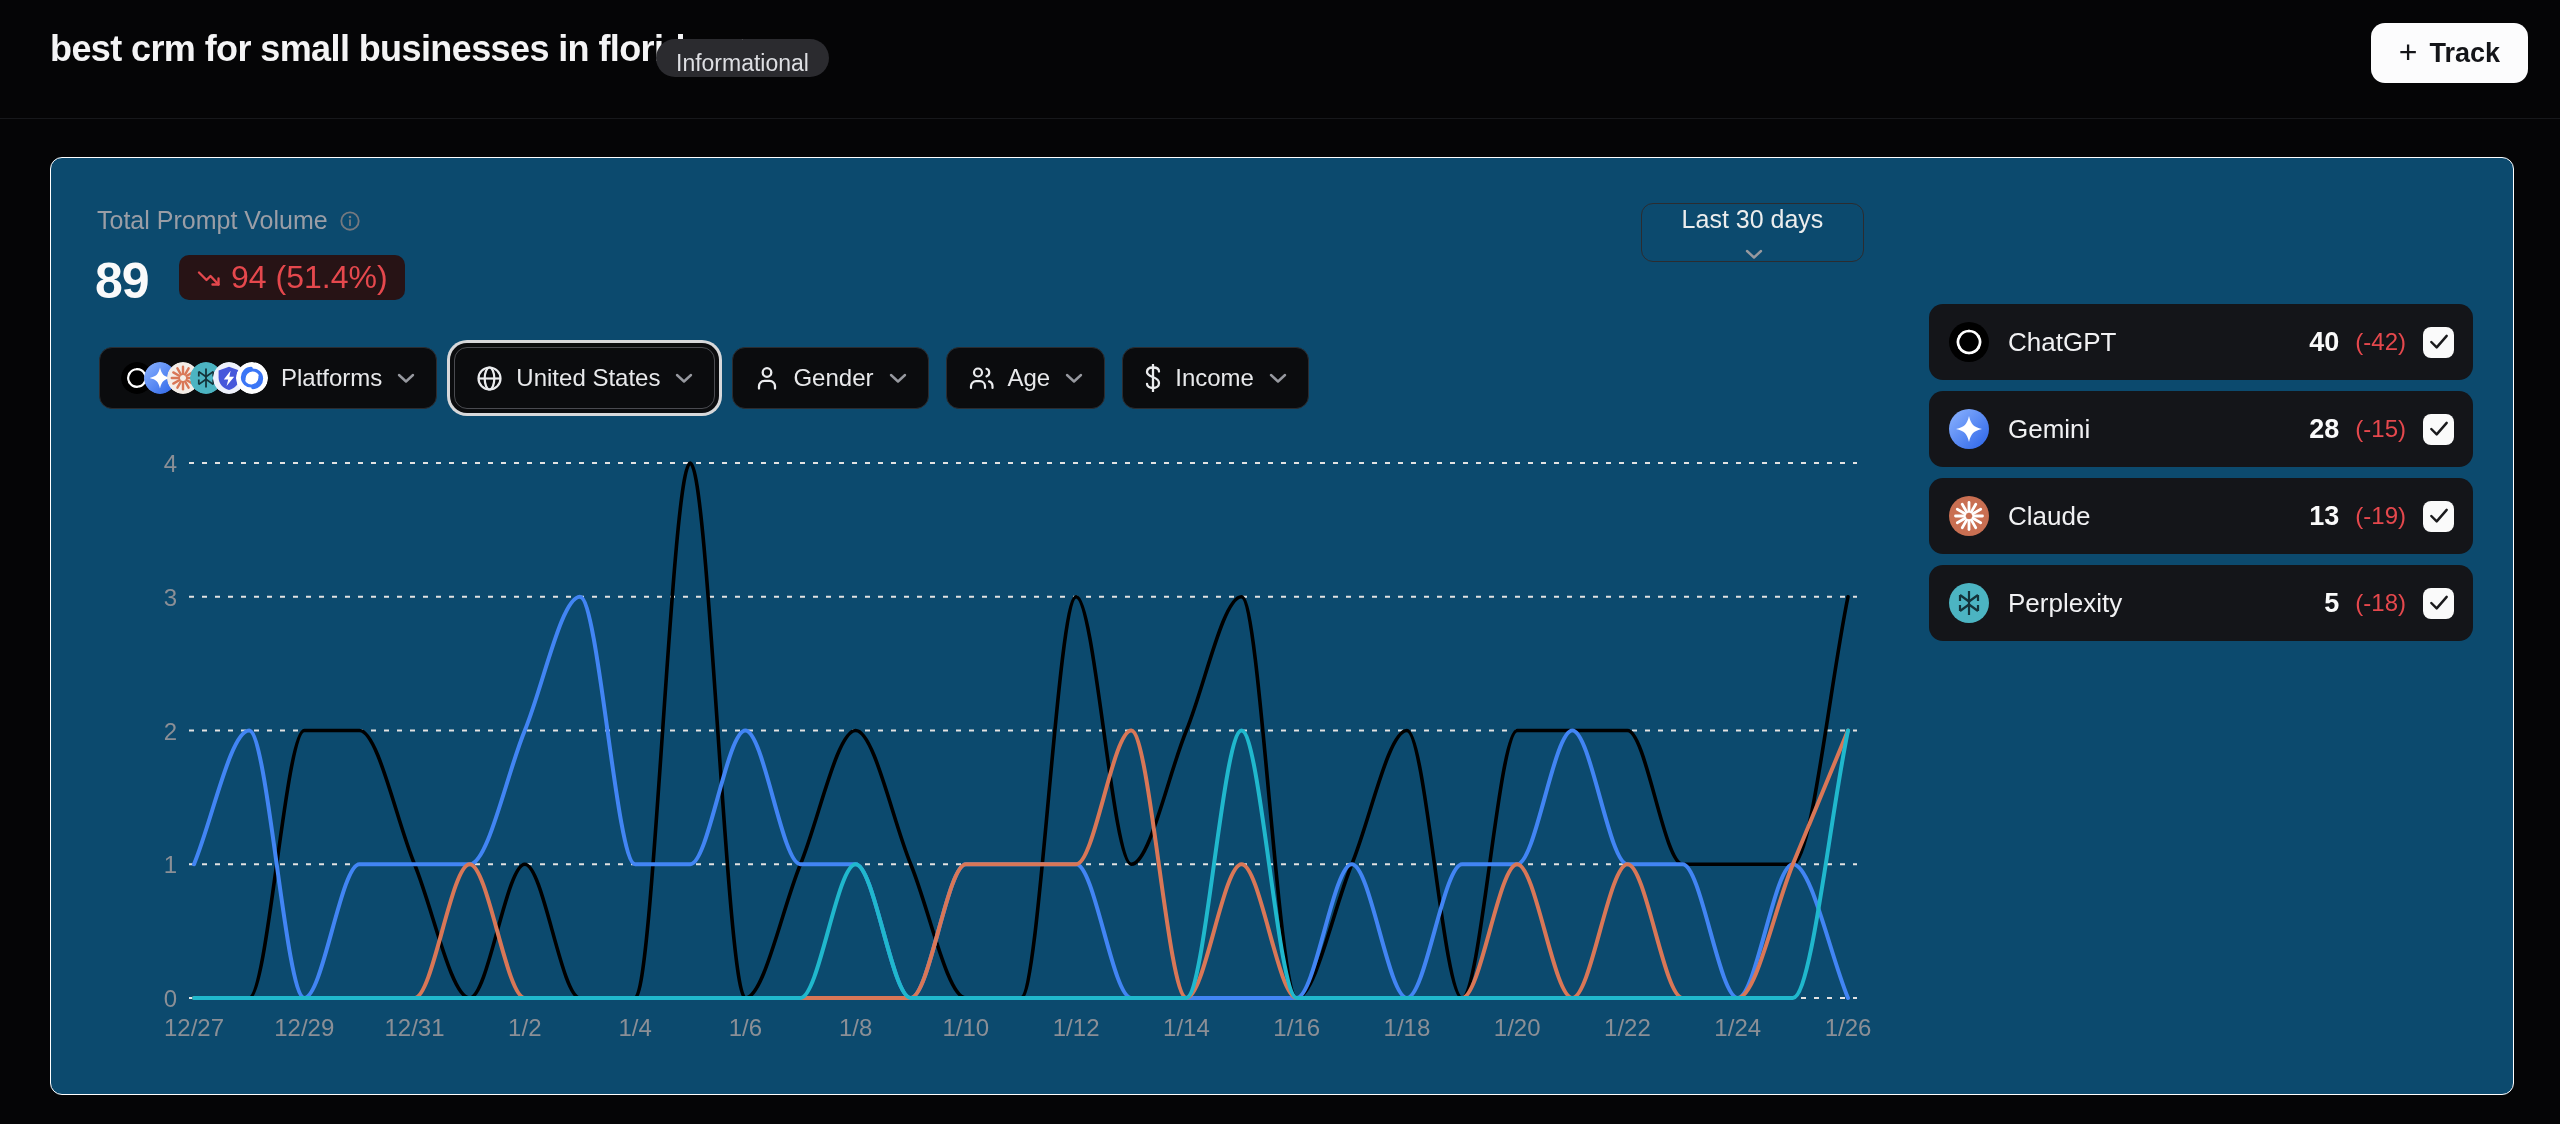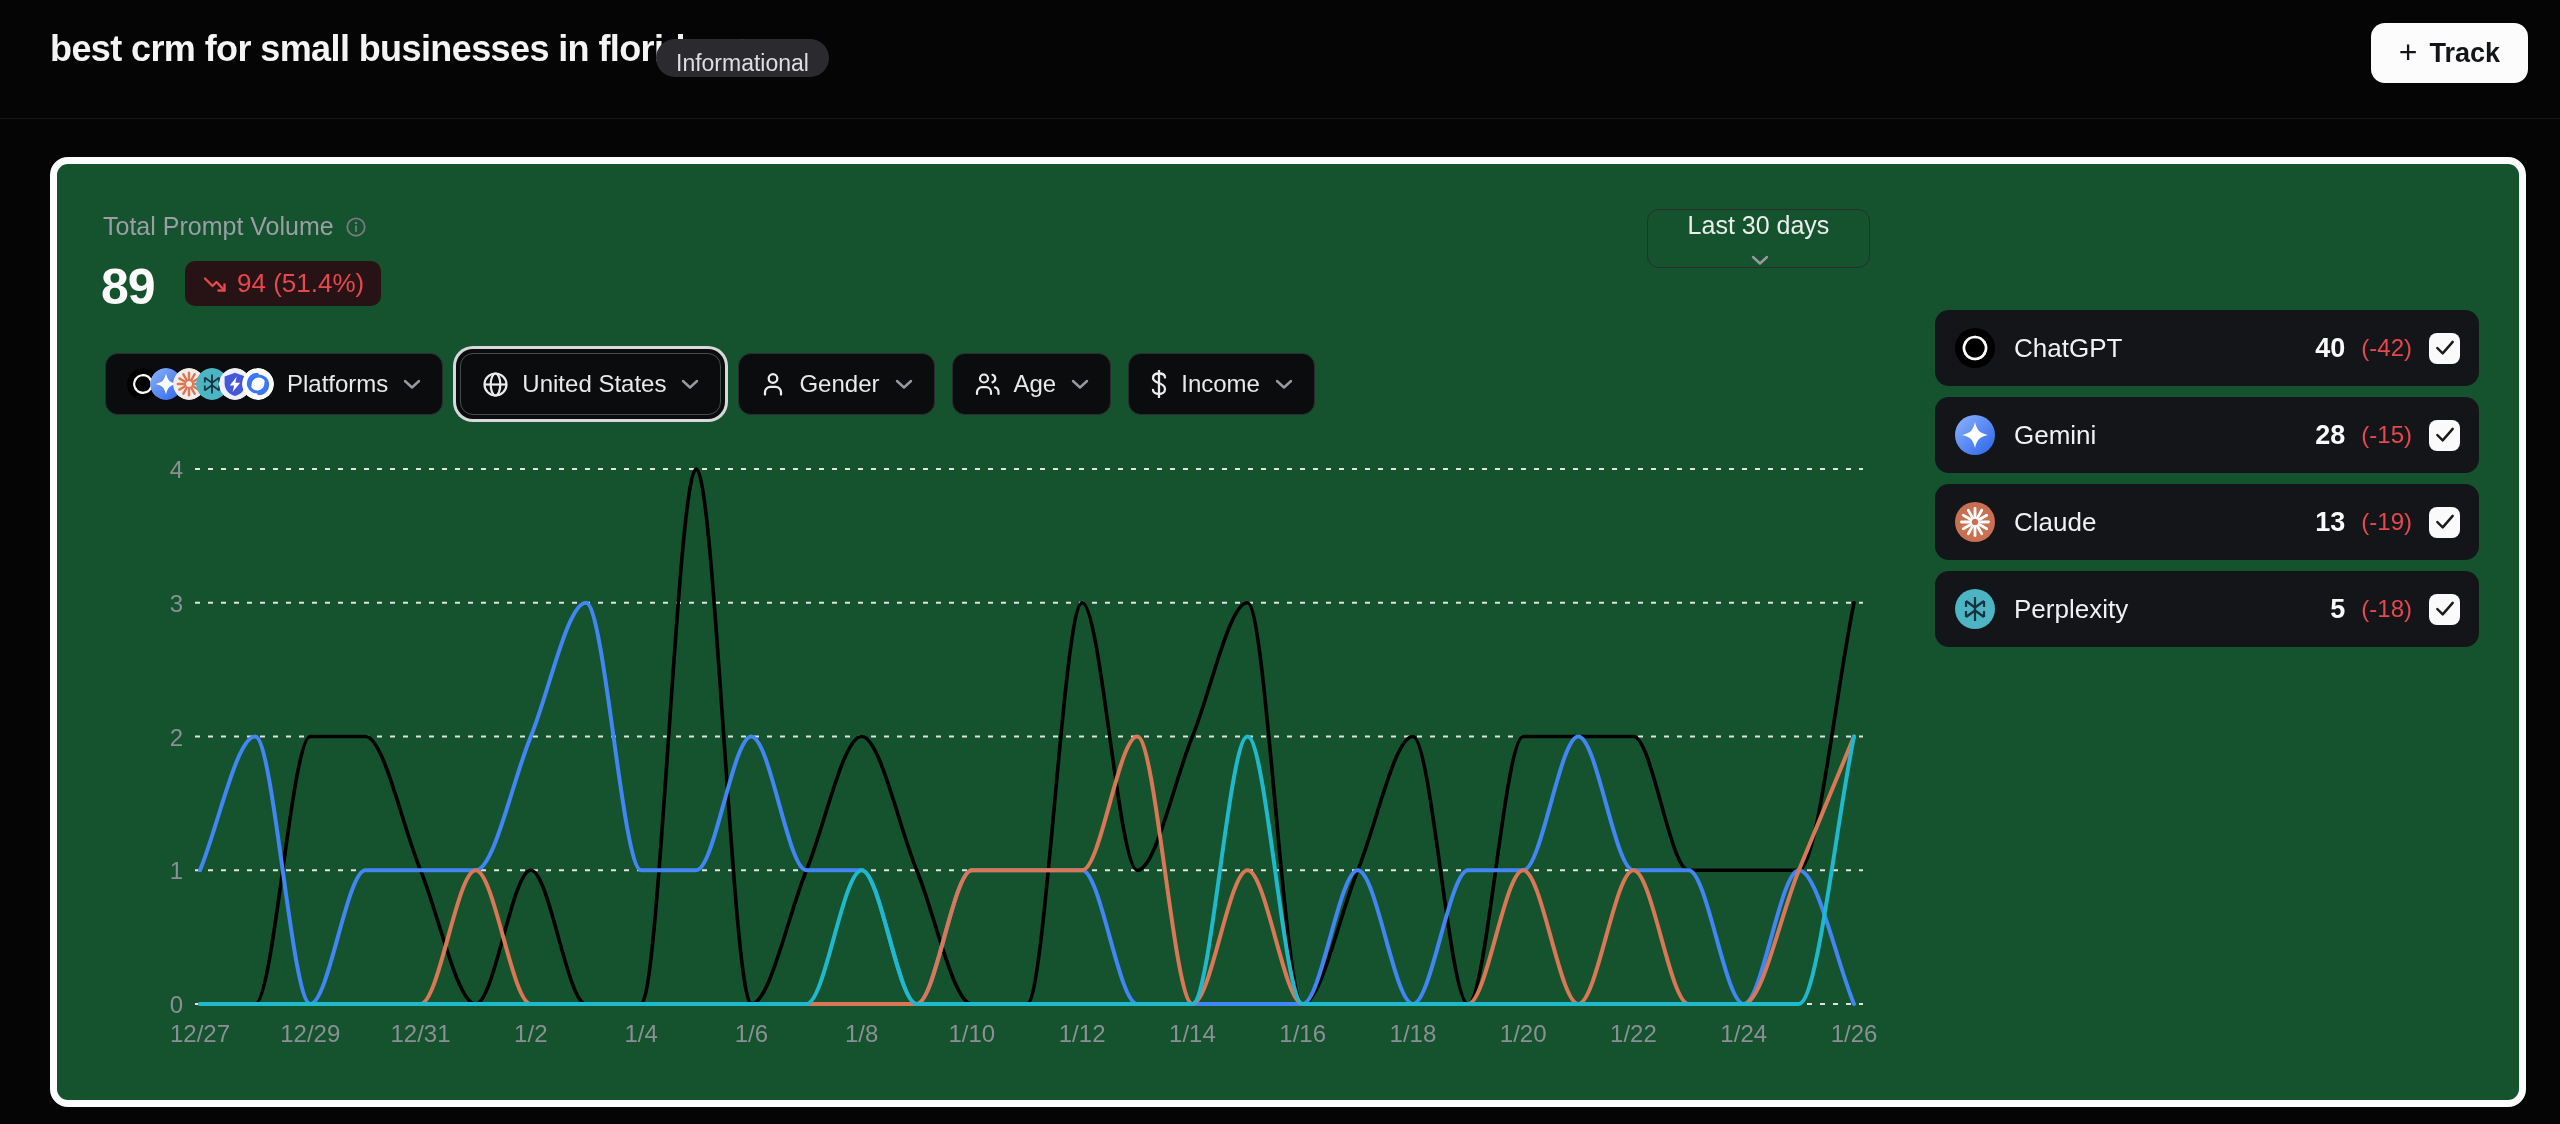--- a/index.html
+++ b/index.html
@@ -7,27 +7,27 @@
        font-family:"Liberation Sans",sans-serif;color:#fafafa;}
   
   .topbar{position:absolute;left:0;top:0;width:2560px;height:118px;background:#050506;border-bottom:1px solid #17181b;}
   .page-title{position:absolute;left:50px;top:28px;font-size:36px;font-weight:700;letter-spacing:-0.6px;color:#f4f4f5;}
   .intent-badge{position:absolute;left:656px;top:39px;height:38px;display:flex;align-items:center;gap:10px;
       padding:0 20px;border-radius:20px;background:#2b2b2f;color:#dedfe3;font-size:23px;flex-direction:column;}
   .track-btn{position:absolute;right:32px;top:23px;height:60px;display:flex;align-items:center;gap:12px;
       padding:0 28px;border-radius:14px;background:#fcfcfd;color:#141519;font-size:27px;font-weight:600;cursor:pointer;}
   .track-plus{font-size:32px;font-weight:400;line-height:1;margin-top:-3px;}
   
-  .card{position:absolute;left:50px;top:157px;width:2462px;height:936px;background:#14532d;
-        border:7px solid #ffffff;border-radius:18px;}
+  .card{position:absolute;left:50px;top:157px;width:2462px;height:936px;background:#0c4a6e;
+        border:1px solid #ffffff;border-radius:12px;}
   .stat-label{position:absolute;left:46px;top:48px;display:flex;align-items:center;gap:11px;
       font-size:25px;color:#9b9ea6;}
   .stat-value{position:absolute;left:44px;top:78px;font-size:50px;font-weight:700;color:#fafafa;letter-spacing:-1px;margin-top:16px;}
   .stat-delta{position:absolute;left:128px;top:97px;height:45px;display:flex;align-items:center;gap:9px;
-      padding:0 17px;border-radius:10px;background:#271315;color:#e5484d;font-size:26px;}
+      padding:0 17px;border-radius:10px;background:#271315;color:#e5484d;font-size:32px;}
   .range-pill{position:absolute;left:1590px;top:45px;width:221px;height:57px;border:1px solid #2b2c30;border-radius:12px;
       display:flex;align-items:center;justify-content:center;gap:15px;font-size:25px;color:#eceded;cursor:pointer;flex-direction:column;}
   
   .filters{position:absolute;left:48px;top:189px;display:flex;gap:17px;align-items:center;}
   .pill{height:52px;display:flex;align-items:center;gap:13px;padding:4px 21px;border:1px solid #2b2c30;
         border-radius:13px;font-size:24px;color:#e8e9eb;cursor:pointer;background:#0b0c0e;}
   .pill.active{border:1px solid #4a4b50;box-shadow:0 0 0 4px #0b0c0e,0 0 0 7px #d7d8da;}
   .chevron{margin-left:2px;display:flex;}
   .mini-icons{display:flex;align-items:center;}
   .mini-icons svg{margin-right:-9px;border-radius:50%;}

